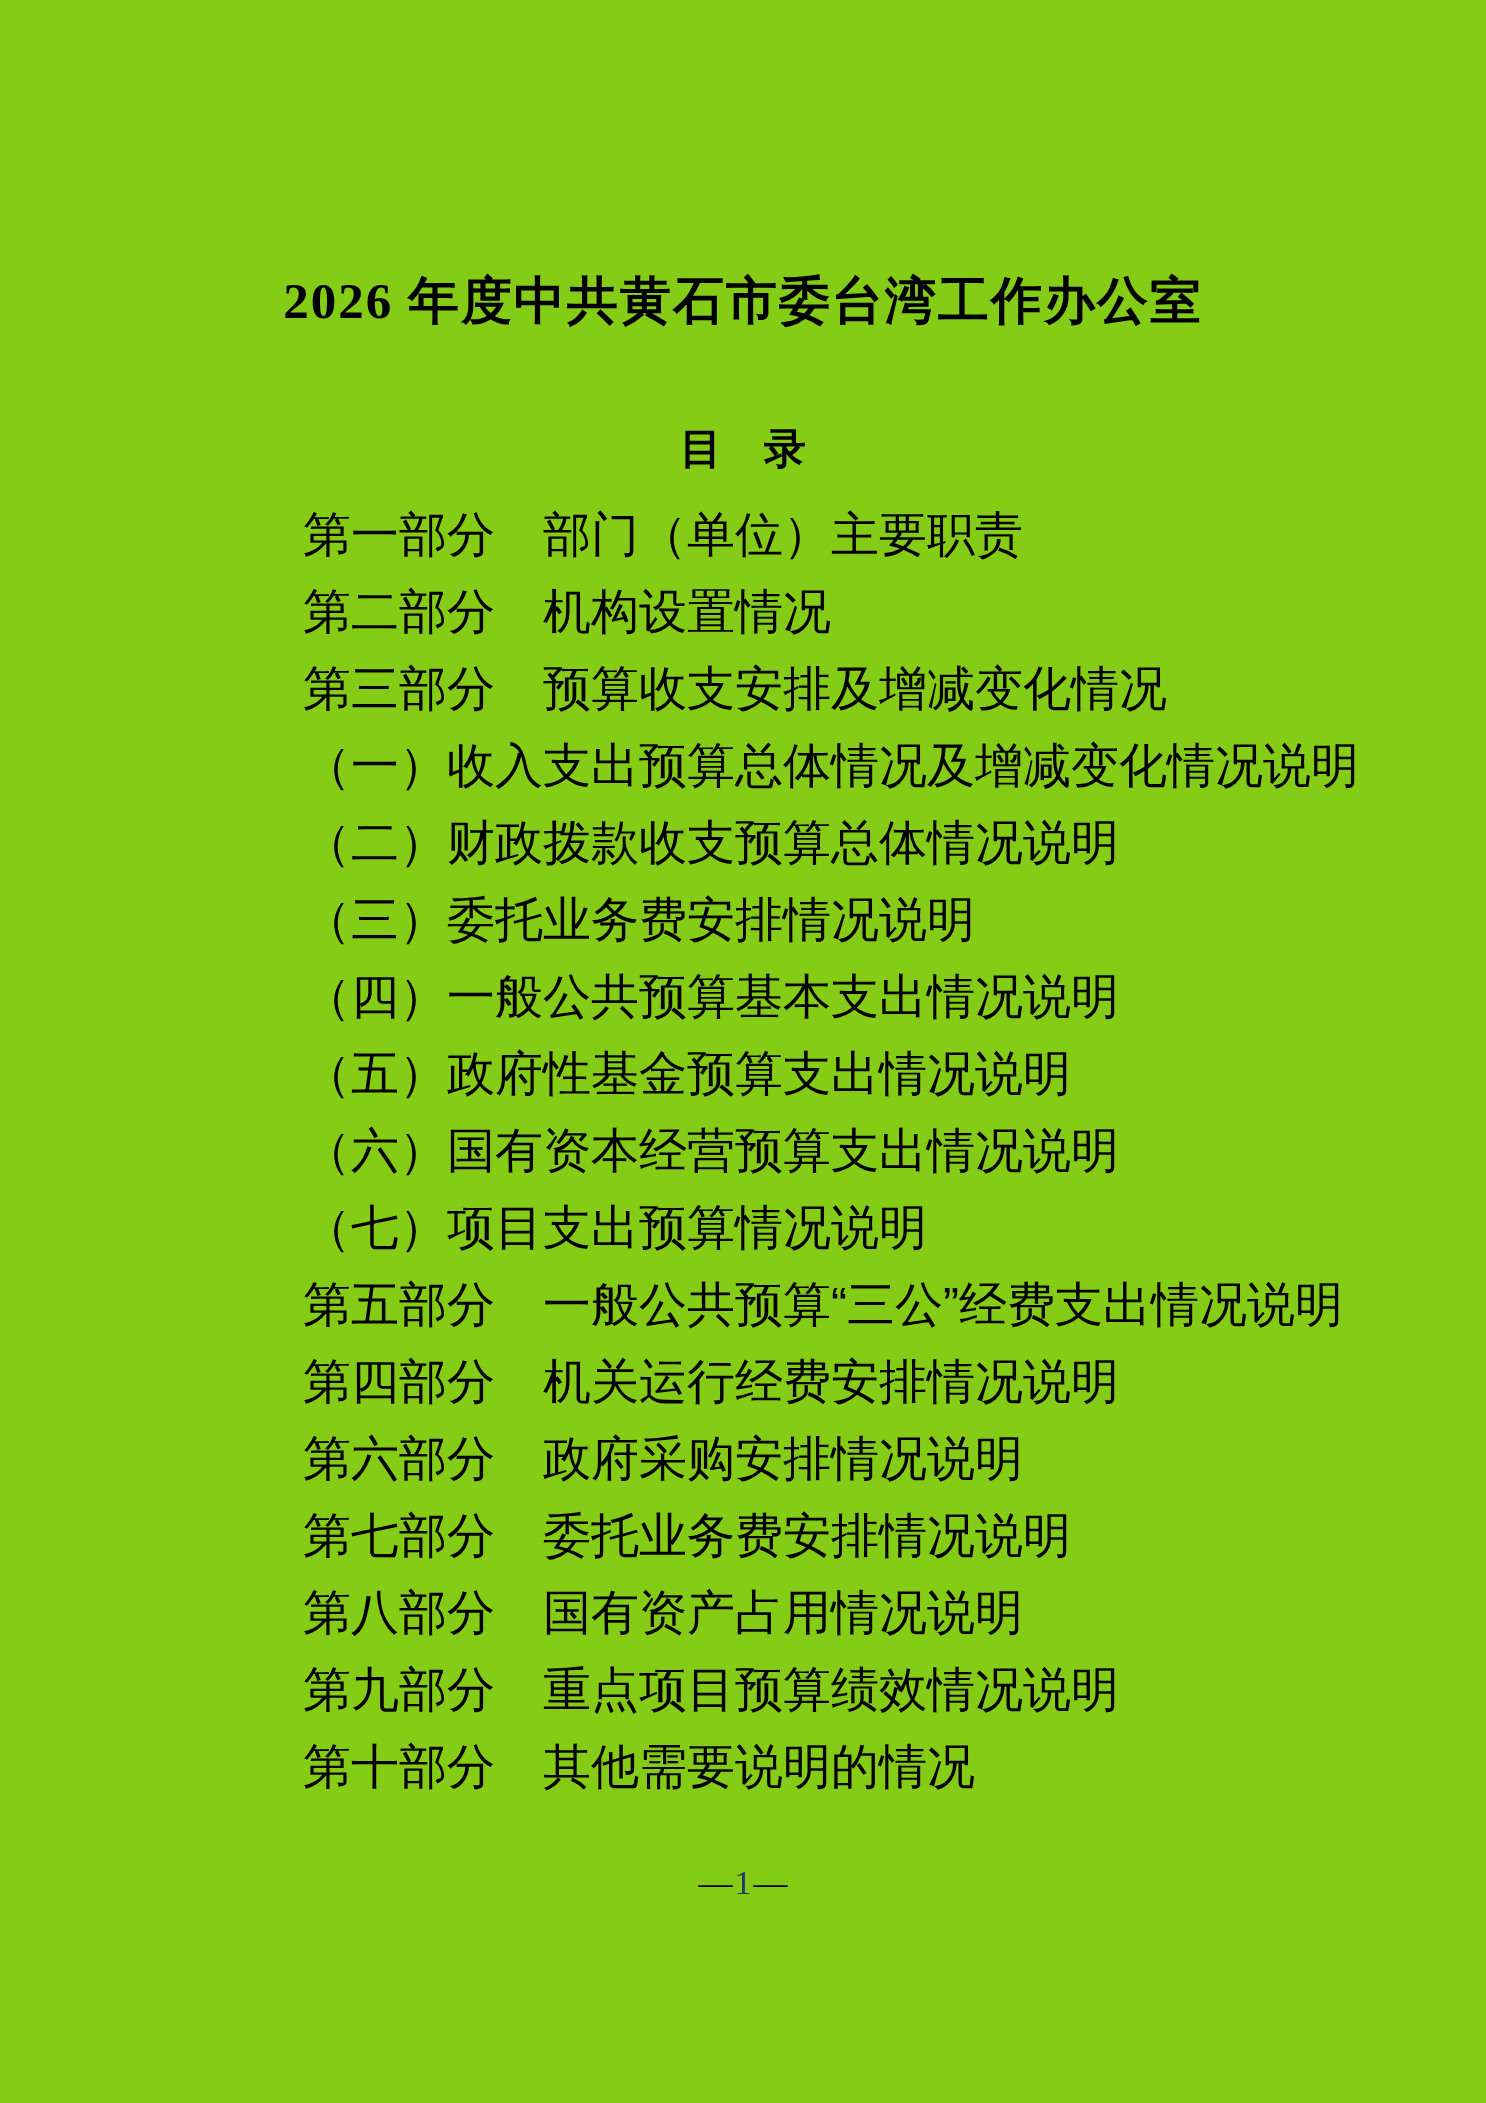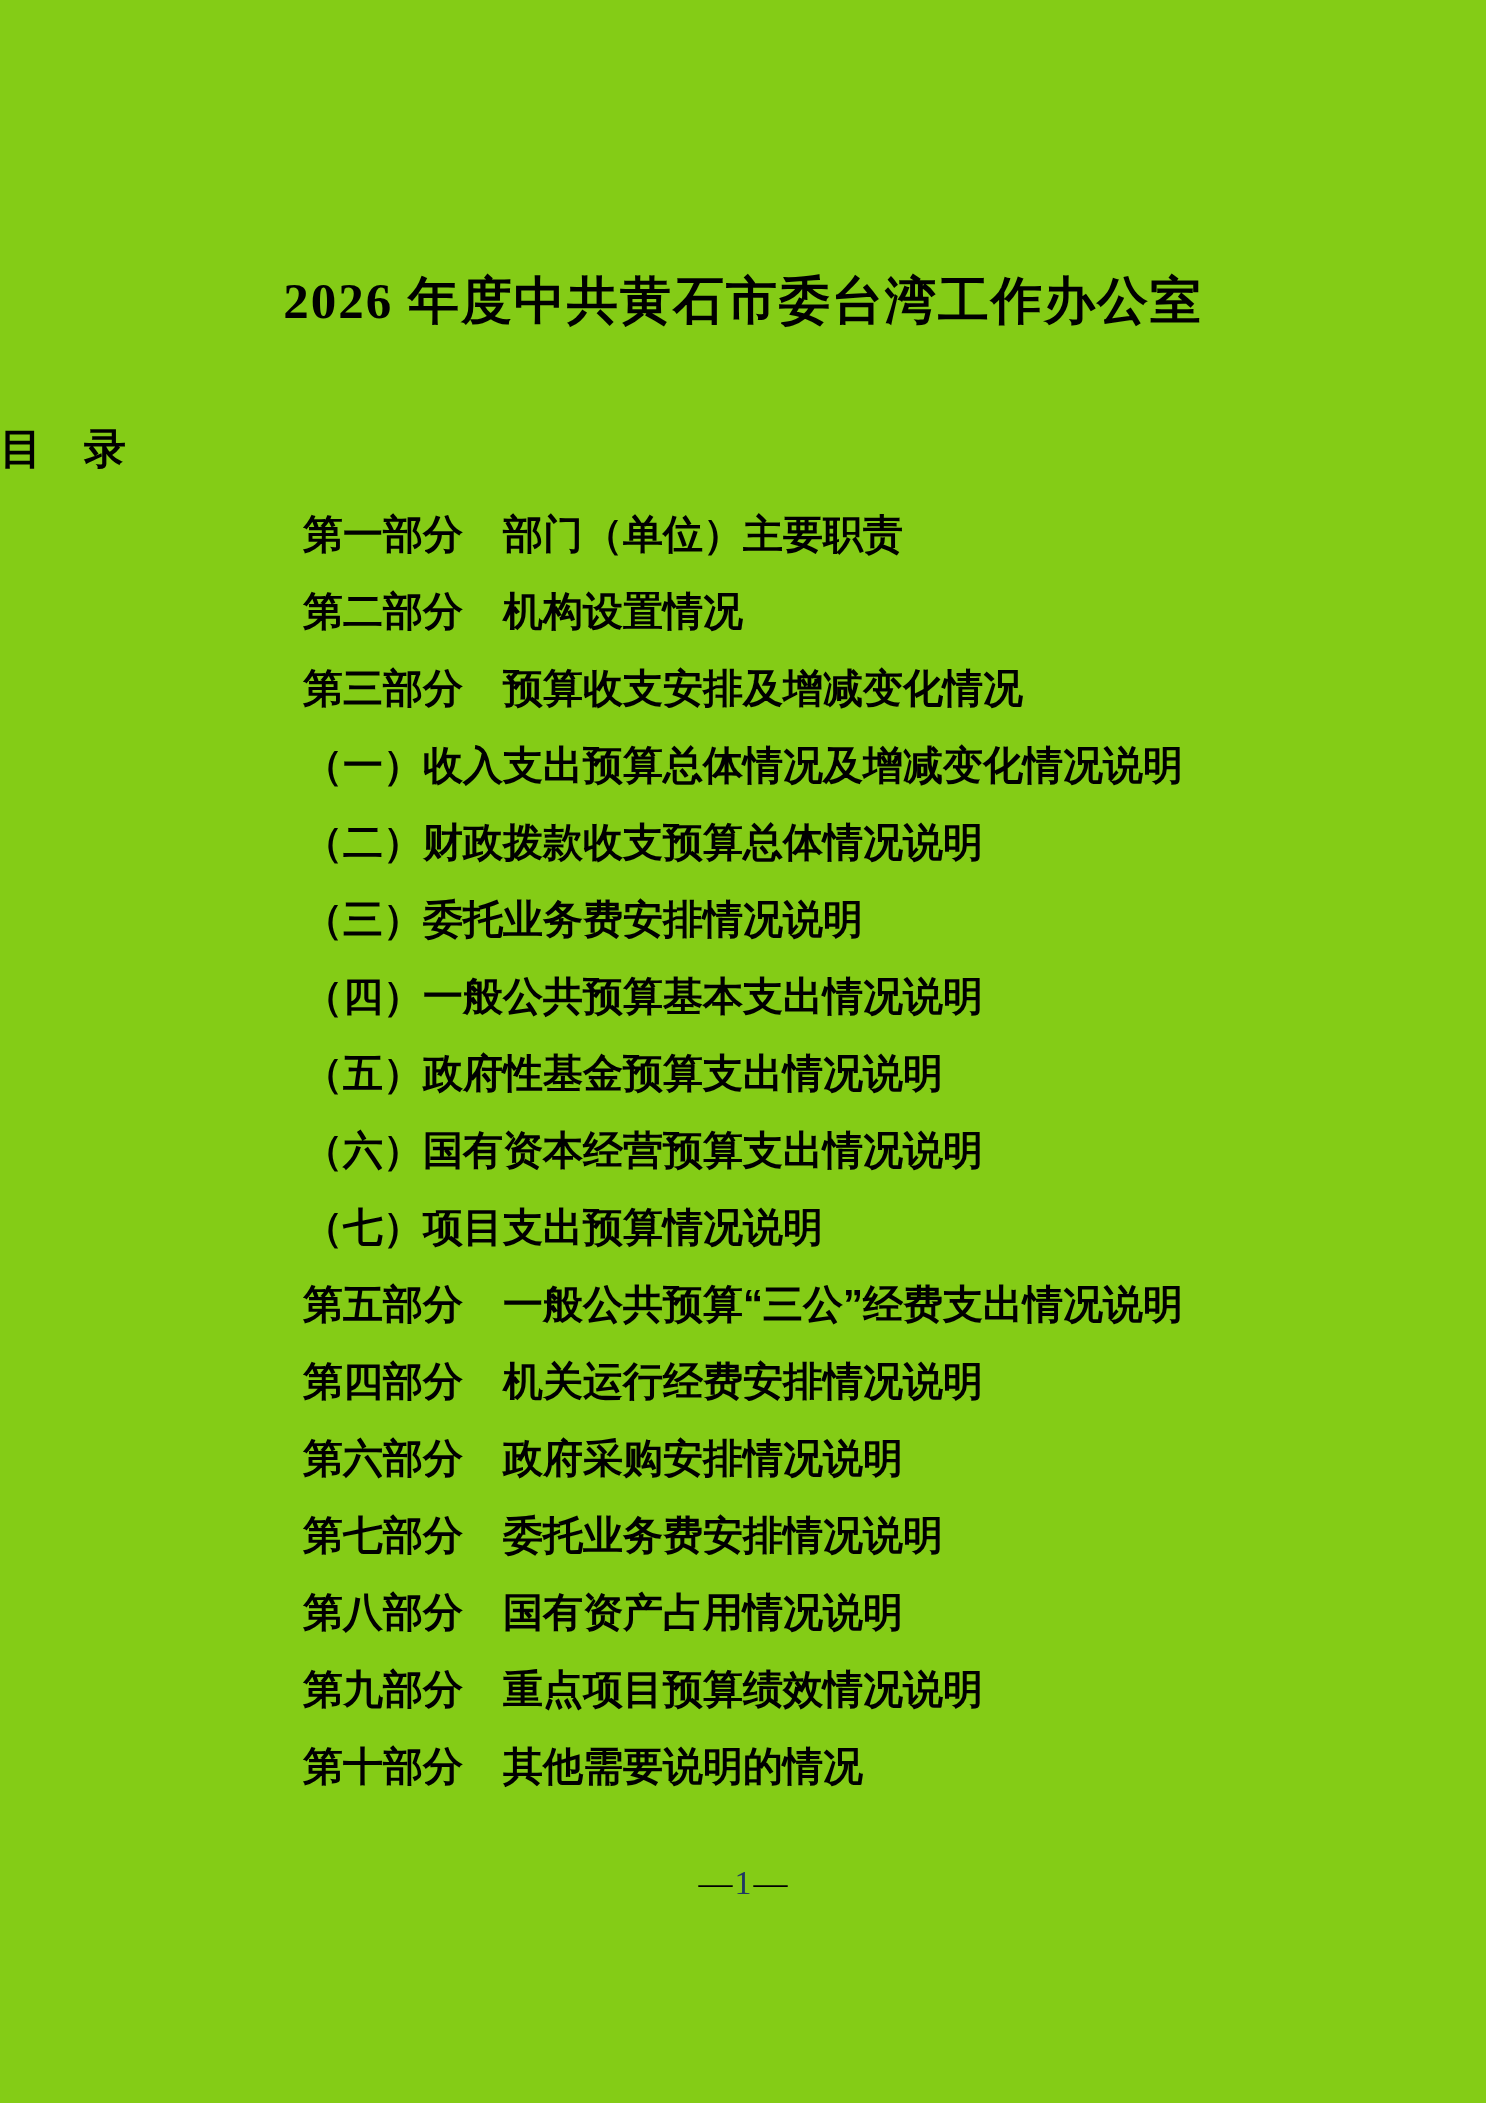--- a/index.html
+++ b/index.html
@@ -26,28 +26,29 @@
     letter-spacing: 2px;
     text-align: center;
     white-space: nowrap;
   }
   .toc-heading {
     margin-top: 78px;
     font-family: "Liberation Sans", "DejaVu Sans", sans-serif;
     font-weight: 700;
     font-size: 42px;
     line-height: 60px;
+    text-align: center;
   }
   .toc-list {
     margin-top: 17px;
     padding-left: 303px;
     padding-right: 60px;
     font-family: "Liberation Sans", "DejaVu Sans", sans-serif;
-    font-weight: 700;
-    font-size: 40px;
+    font-weight: 400;
+    font-size: 48px;
   }
   .toc-item {
     line-height: 77px;
     white-space: nowrap;
   }
   .page-footer {
     margin-top: 58px;
     text-align: center;
     font-family: "Liberation Serif", "DejaVu Serif", serif;
     font-weight: 400;

